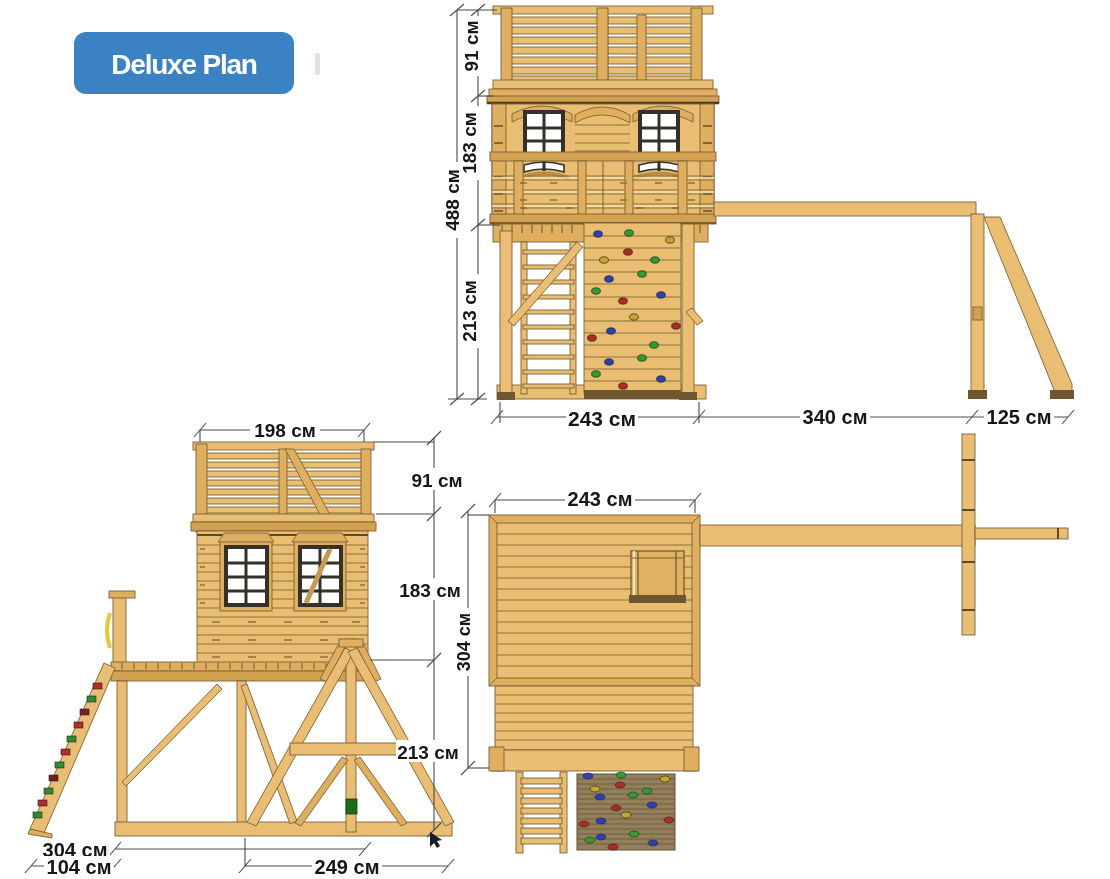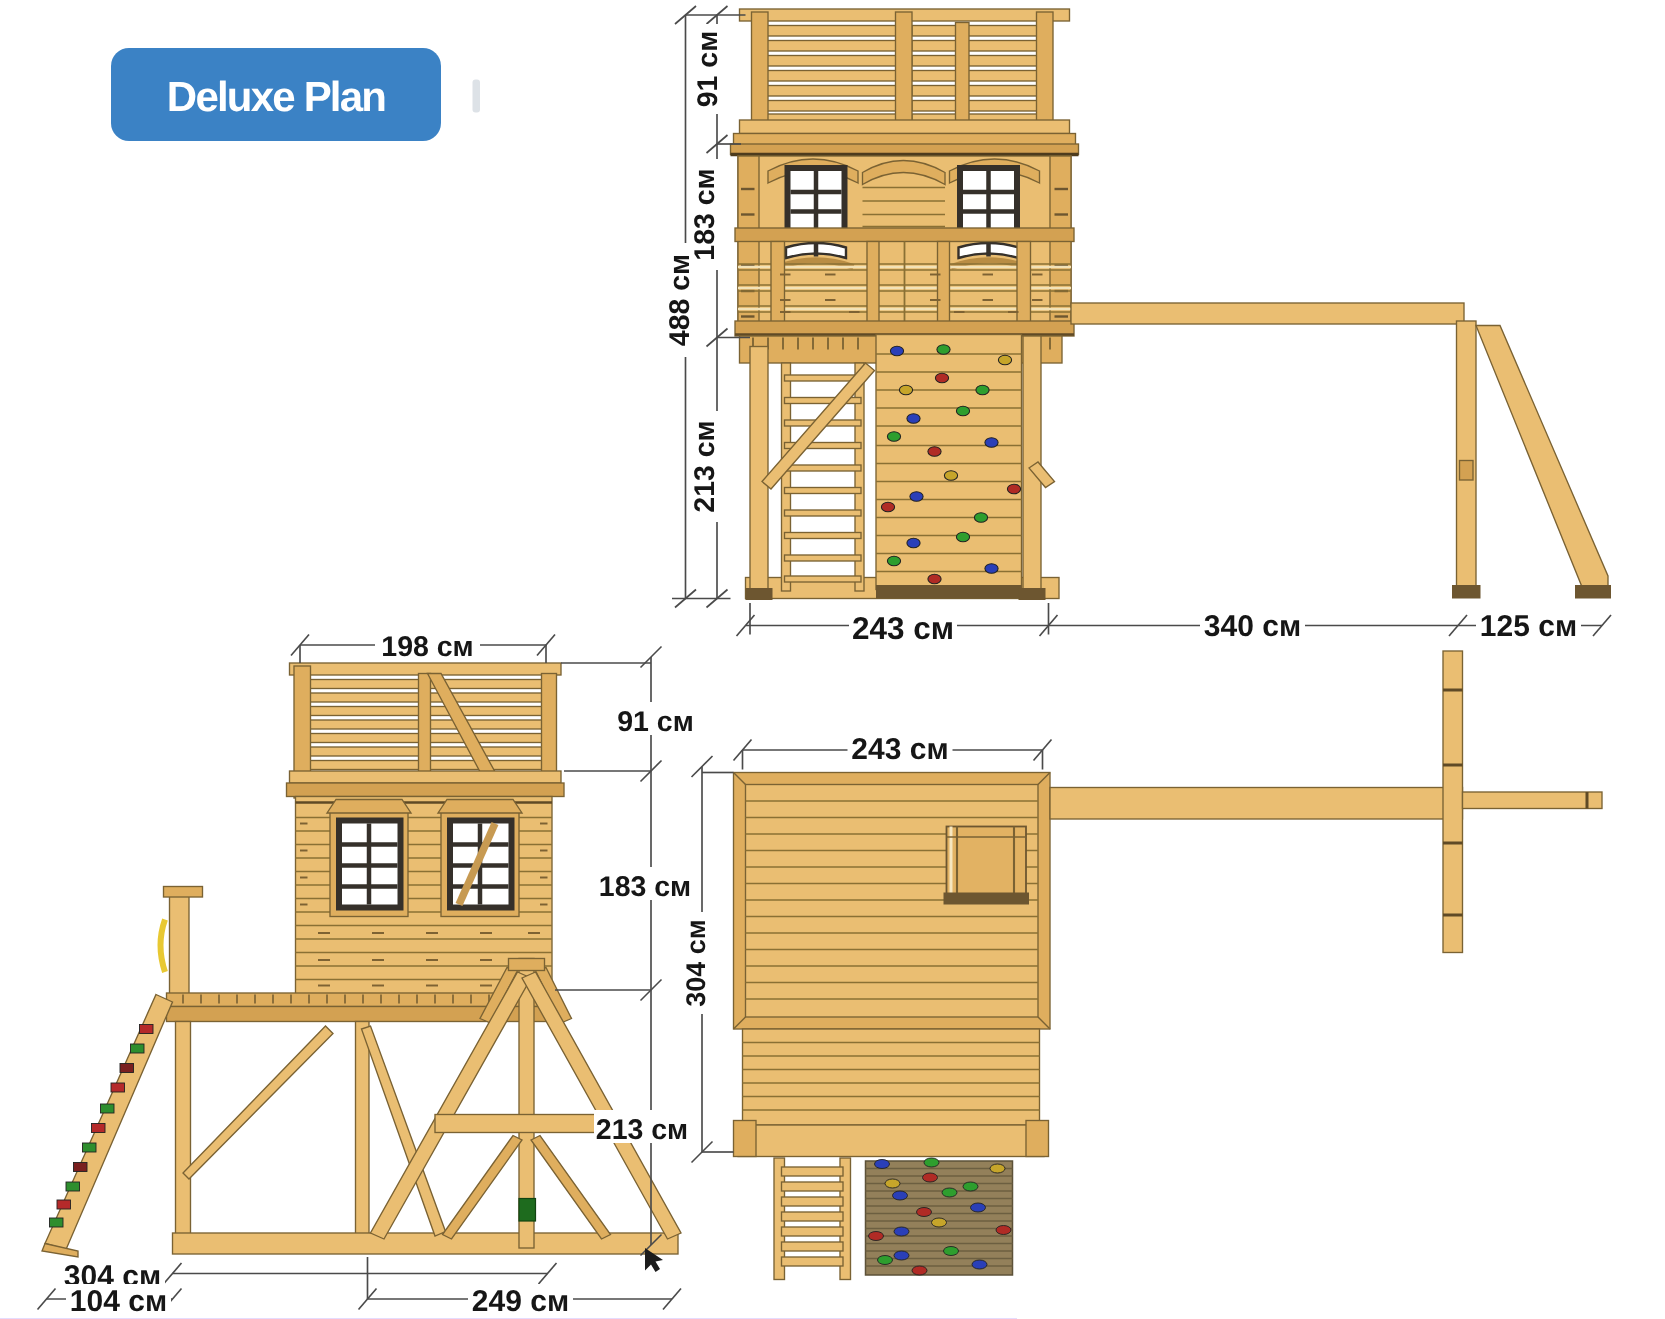--- a/index.html
+++ b/index.html
@@ -1,16 +1,16 @@
 <!DOCTYPE html>
 <html><head>
 <meta charset="utf-8">
 <style>
 html,body{margin:0;padding:0;background:#ffffff;}
-#stage{position:relative;width:1110px;height:879px;background:#8b5cf6;overflow:hidden;
+#stage{position:relative;width:1110px;height:879px;background:#7dd3fc;overflow:hidden;
 font-family:"Liberation Sans",sans-serif;}
 svg{position:absolute;left:0;top:0;}
 text{font-family:"Liberation Sans",sans-serif;fill:#161616;font-weight:bold;}
 .dim{stroke:#4a4a4a;stroke-width:1.1;fill:none;}
 .wood{fill:#eabe72;stroke:#7a6233;stroke-width:0.9;}
 .wood2{fill:#dfae5e;stroke:#7a6233;stroke-width:0.9;}
 .wood3{fill:#d3a152;stroke:#7a6233;stroke-width:0.9;}
 .pl{stroke:#8a7034;stroke-width:1;}
 .dk{fill:#6d5630;stroke:none;}
 </style>

